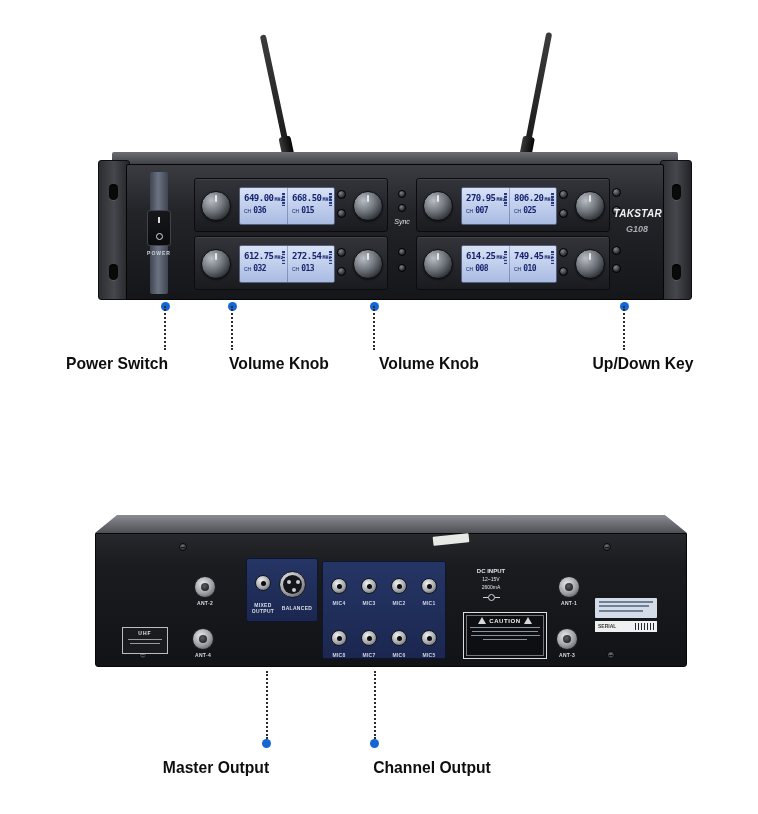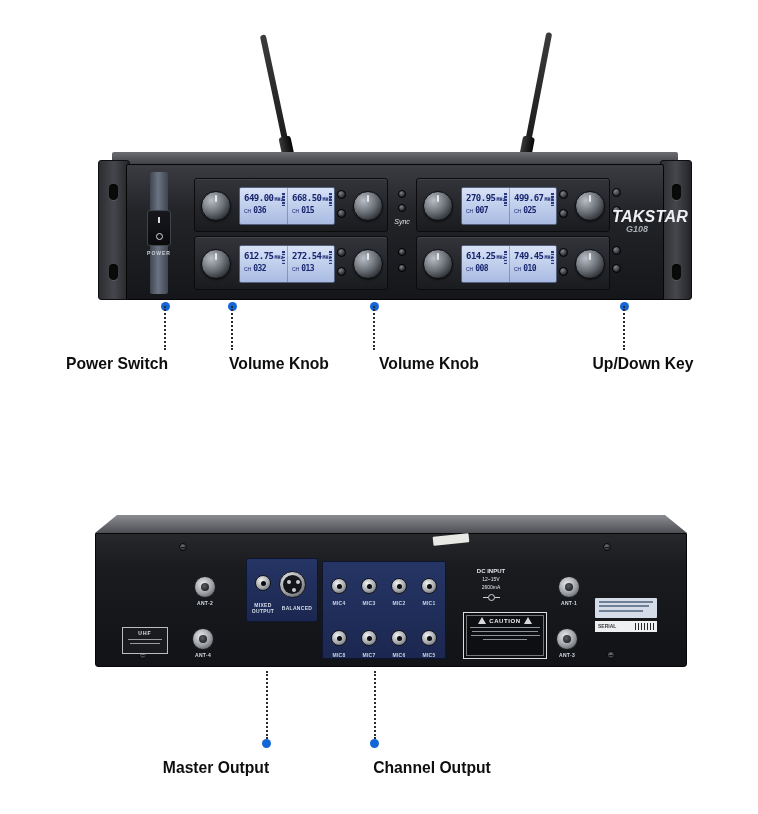--- a/index.html
+++ b/index.html
@@ -33,21 +33,21 @@
   .lcd { position:absolute; left:44px; top:8px; width:96px; height:38px; display:flex; background:linear-gradient(180deg,#d8e2f6,#a9bbe2); border:1px solid #55607e; border-radius:2px; color:#17256e; }
   .lcd-half { width:50%; position:relative; padding:5px 7px 2px 4px; }
   .lcd-half + .lcd-half { border-left:1px solid rgba(40,56,120,.35); }
   .freq-line { font-family:"DejaVu Sans Mono", monospace; font-weight:bold; font-size:9px; line-height:10px; letter-spacing:-.5px; white-space:nowrap; }
   .unit { font-size:5px; letter-spacing:0; margin-left:1px; }
   .ch-line { margin-top:3px; font-size:5px; line-height:8px; white-space:nowrap; }
   .chnum { font-family:"DejaVu Sans Mono", monospace; font-weight:bold; font-size:8px; letter-spacing:-.5px; margin-left:2px; }
   .meter { position:absolute; right:2px; top:5px; width:3px; height:13px; background:repeating-linear-gradient(180deg,#2a3a80 0 1.5px, rgba(42,58,128,.15) 1.5px 3px); }
   .small-btn { position:absolute; width:9px; height:9px; border-radius:50%; border:1px solid #000; background:radial-gradient(circle at 35% 30%, #81858c, #24262a 70%); }
   .sync-text { position:absolute; left:290px; top:66px; width:28px; text-align:center; font-size:7px; font-style:italic; color:#e3e3e6; }
-  .brand { position:absolute; left:514px; top:56px; width:50px; text-align:right; font-size:16px; font-weight:bold; font-style:italic; letter-spacing:.3px; color:#eef0f4; }
+  .brand { position:absolute; left:514px; top:56px; width:50px; text-align:right; font-size:10px; font-weight:bold; font-style:italic; letter-spacing:.3px; color:#eef0f4; }
   .model { position:absolute; left:514px; top:72px; width:50px; text-align:center; font-size:9px; font-weight:bold; font-style:italic; color:#a9adb4; }
 
   
   .rear-unit { position:absolute; left:95px; top:515px; width:592px; height:152px; }
   .rear-top { position:absolute; left:0; top:0; width:592px; height:18px; background:linear-gradient(180deg,#8b8c91,#4e4f54); clip-path:polygon(22px 0, 570px 0, 592px 18px, 0 18px); }
   .rear-body { position:absolute; left:0; top:18px; width:592px; height:134px; background:linear-gradient(180deg,#27282c 0%,#1a1b1f 25%,#121316 100%); border:1px solid #060607; border-radius:0 0 3px 3px; }
   .screw { position:absolute; width:8px; height:8px; border-radius:50%; border:1px solid #0c0c0e; background:radial-gradient(circle at 40% 35%, #6d7075, #2b2d31 75%); }
   .screw::after { content:""; position:absolute; left:1px; right:1px; top:3px; height:1px; background:#101114; }
   .sticker-strip { position:absolute; left:338px; top:20px; width:36px; height:9px; background:#e8e8e4; transform:rotate(-6deg); border-radius:1px; }
   .bnc { position:absolute; width:22px; height:22px; border-radius:50%; border:1px solid #1e1f23; background:radial-gradient(circle at 40% 35%, #eaebec, #9a9da2 55%, #5f6266 82%); }
@@ -124,21 +124,21 @@
 
     <div class="module" style="left:318px;top:26px;">
       <div class="knob" style="left:6px;top:12px;"></div>
       <div class="lcd">
         <div class="lcd-half">
           <div class="freq-line"><span>270.95</span><span class="unit">MHz</span></div>
           <div class="ch-line"><span>CH</span><span class="chnum">007</span></div>
           <div class="meter"></div>
         </div>
         <div class="lcd-half">
-          <div class="freq-line"><span>499.67</span><span class="unit">MHz</span></div>
+          <div class="freq-line"><span>806.20</span><span class="unit">MHz</span></div>
           <div class="ch-line"><span>CH</span><span class="chnum">025</span></div>
           <div class="meter"></div>
         </div>
       </div>
       <div class="small-btn" style="left:142px;top:11px;"></div>
       <div class="small-btn" style="left:142px;top:30px;"></div>
       <div class="knob" style="left:158px;top:12px;"></div>
     </div>
 
     <div class="module" style="left:96px;top:84px;">

